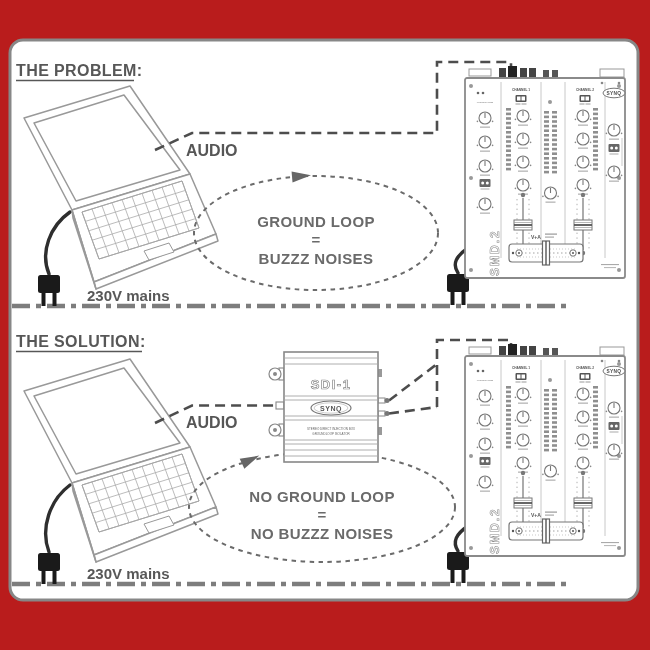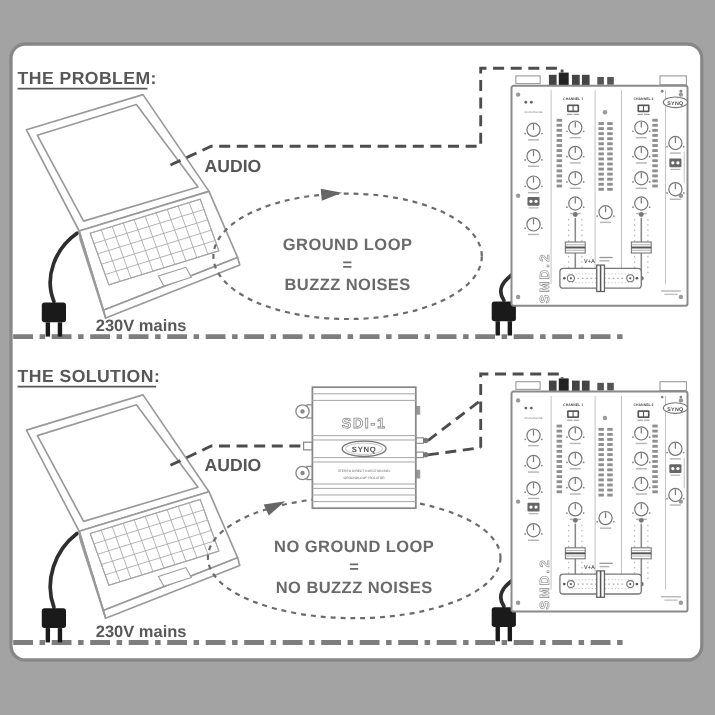--- a/index.html
+++ b/index.html
@@ -1,16 +1,16 @@
 <!DOCTYPE html>
 <html><head>
 <meta charset="utf-8">
 <style>
   html,body{margin:0;padding:0;background:#fff;}
-  .canvas{width:650px;height:650px;position:relative;background:#a3a3a3;overflow:hidden;}
+  .canvas{width:650px;height:650px;position:relative;background:#b91c1c;overflow:hidden;}
   svg{display:block;}
   text{font-family:"Liberation Sans", sans-serif;}
   .t-head{font-size:16px;font-weight:bold;fill:#575757;letter-spacing:.4px;}
   .t-big{font-size:15px;font-weight:bold;fill:#6a6a6a;text-anchor:middle;letter-spacing:.4px;}
   .t-audio{font-size:16px;font-weight:bold;fill:#565656;}
   .t-mains{font-size:15px;font-weight:bold;fill:#585858;}
   .t-ch{font-size:3.2px;font-weight:bold;fill:#555;text-anchor:middle;}
   .t-mic{font-size:2.4px;fill:#777;text-anchor:middle;}
   .t-logo{font-size:4.8px;font-weight:bold;fill:#4e4e4e;text-anchor:middle;letter-spacing:.3px;}
   .t-model{font-size:12px;font-weight:bold;fill:#ffffff;stroke:#888;stroke-width:.55px;letter-spacing:2px;}

